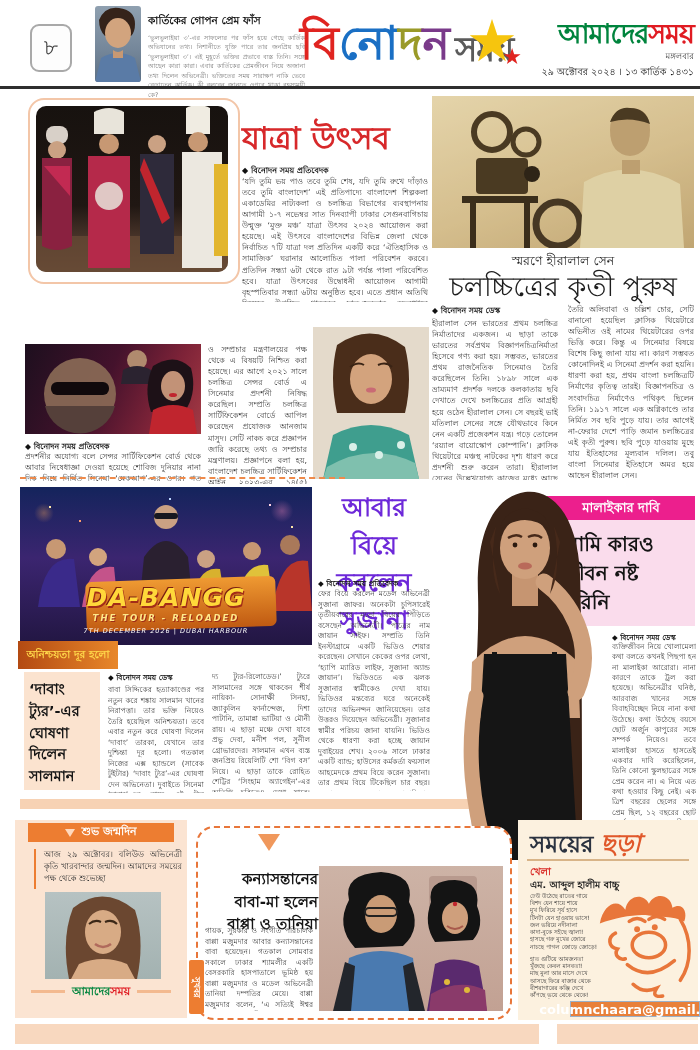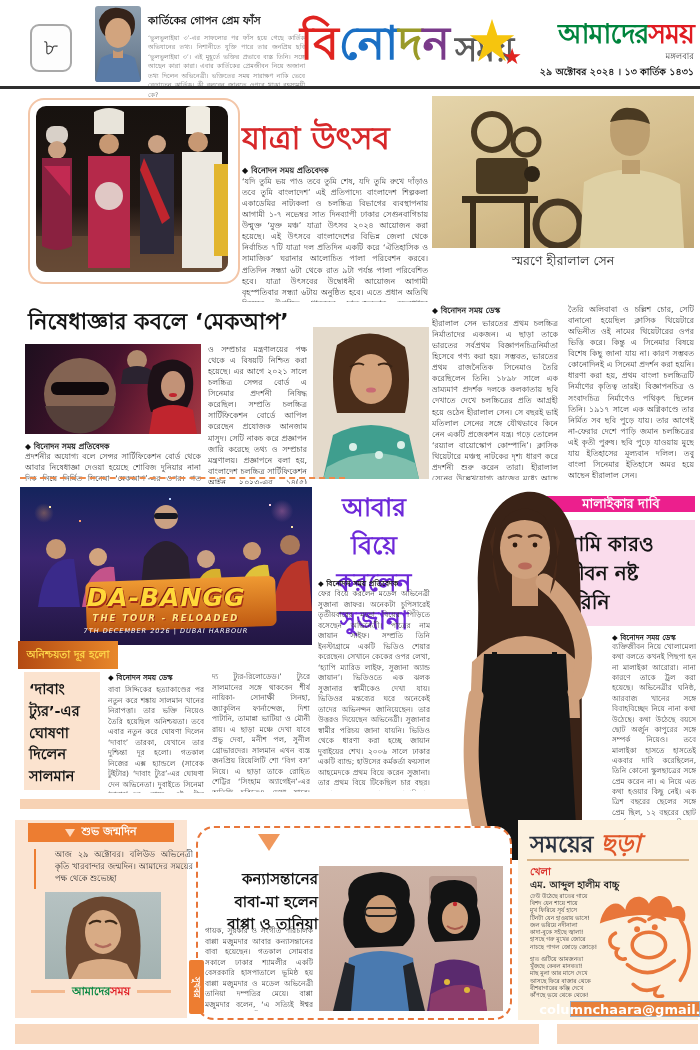--- a/index.html
+++ b/index.html
@@ -26,21 +26,21 @@
   .lg3{font-size:46px;color:#9a9a28;}
   .lg4{font-size:46px;color:#7a3a8a;}
   .lg5{font-size:34px;color:#5b5b5b;margin-left:5px;letter-spacing:-1px;}
   #star{left:466px;top:12px;width:60px;height:64px;}
   .star-big{font-size:58px;color:#f6c50e;line-height:1;}
   .star-small{position:absolute;right:4px;bottom:8px;font-size:22px;color:#e02420;line-height:1;}
   #paper{left:520px;top:20px;width:174px;text-align:right;}
   .paper-name{font-size:27px;font-weight:bold;letter-spacing:-1px;line-height:1;}
   .pn-green{color:#00843d;}.pn-red{color:#e01b22;}
   .paper-weekday{font-size:8.5px;color:#444;margin-top:3px;}
-  .paper-date{font-size:9.5px;color:#111;font-weight:bold;margin-top:1px;}
+  .paper-date{font-size:9.5px;color:#111;font-weight:normal;margin-top:1px;}
   #header-rule{left:0;top:86px;width:700px;height:3px;background:#2e2e2e;}
 
   
   #jatra-frame{left:28px;top:98px;width:208px;height:182px;border:2px solid #f3c6a8;border-radius:16px;}
   #jatra-photo{left:36px;top:106px;width:192px;height:166px;border-radius:10px;overflow:hidden;
     background:linear-gradient(180deg,#17120f 0%,#201713 60%,#4a352a 80%,#614834 100%);}
   #jatra-kicker{left:242px;top:100px;width:186px;font-size:17px;font-weight:bold;color:#111;}
   #jatra-head{left:242px;top:123px;width:186px;font-size:31px;font-weight:bold;color:#d7282a;line-height:1;}
   #jatra-byline{left:242px;top:164px;width:186px;font-size:8px;}
   #jatra-body{left:242px;top:176px;width:186px;height:126px;font-size:7.8px;}
@@ -94,38 +94,38 @@
   #div2{left:20px;top:799px;width:516px;height:10px;background:#f7d2b4;}
 
   
   #suj-head{left:318px;top:489px;width:112px;text-align:center;font-size:25px;font-weight:bold;
     color:#6d28d9;line-height:1.5;}
   #suj-byline{left:318px;top:578px;width:112px;font-size:7.4px;}
   #suj-body{left:318px;top:589px;width:112px;height:202px;font-size:7.4px;}
 
   
   #mal-photo{left:430px;top:482px;width:190px;height:378px;}
-  #mal-kicker{left:547px;top:496px;width:148px;height:16px;background:#ec1f8d;color:#fff;
+  #mal-kicker{left:547px;top:496px;width:148px;height:24px;background:#ec1f8d;color:#fff;
     display:flex;align-items:center;justify-content:center;font-size:13px;font-weight:bold;}
   #mal-box{left:547px;top:520px;width:148px;height:106px;background:#fadcec;box-sizing:border-box;
     padding:10px 0 0 14px;font-size:20px;font-weight:bold;color:#141414;line-height:1.45;}
   #mal-byline{left:612px;top:632px;width:84px;font-size:7.3px;}
   #mal-body{left:612px;top:642px;width:84px;height:196px;font-size:7.3px;}
   #mal-arrows{left:584px;top:845px;display:flex;gap:5px;}
   .arr{width:0;height:0;border-top:7px solid transparent;border-bottom:7px solid transparent;}
   .arr1{border-left:11px solid #ef9a55;} .arr2{border-left:11px solid #f6c193;}
 
   
   #bd-panel{left:15px;top:820px;width:172px;height:198px;background:#fbe4d2;}
   #bd-head{left:28px;top:823px;width:146px;height:19px;background:#ed7d31;color:#fff;
     display:flex;align-items:center;justify-content:center;gap:6px;font-size:11px;font-weight:bold;}
   .tri-wh{width:0;height:0;border-left:5px solid transparent;border-right:5px solid transparent;
     border-top:8px solid #ffd9bd;}
   #bd-body{left:34px;top:849px;width:138px;height:40px;font-size:8.2px;line-height:1.45;color:#333;
-    border-left:2px solid #ed7d31;padding-left:19px;text-align:justify;overflow:hidden;}
+    border-left:2px solid #ed7d31;padding-left:8px;text-align:justify;overflow:hidden;}
   #bd-photo{left:45px;top:892px;width:116px;height:87px;overflow:hidden;
     background:linear-gradient(180deg,#b6c2c2,#a3b2b1);}
   #bd-logo{left:15px;top:986px;width:172px;display:flex;align-items:center;justify-content:center;gap:7px;}
   .bd-line{width:34px;height:3px;background:#f3b98f;}
   .bd-logo-text{font-size:11px;font-weight:bold;line-height:1;}
 
   #bp-box{left:196px;top:826px;width:312px;height:190px;border:2px dashed #e8763a;border-radius:18px;background:#fff;}
   #bp-tri{left:258px;top:834px;width:0;height:0;border-left:11px solid transparent;
     border-right:11px solid transparent;border-top:17px solid #f0985c;}
   #bp-head{left:200px;top:857px;width:118px;text-align:right;font-size:15px;font-weight:bold;
@@ -231,27 +231,27 @@
       <rect x="38" y="107" width="6" height="45" fill="#3b2e1b"></rect>
       <rect x="92" y="107" width="6" height="45" fill="#3b2e1b"></rect>
       <circle cx="126" cy="128" r="22" fill="none" stroke="#463723" stroke-width="7"></circle>
       <path d="M178,34 q0,-22 20,-22 q20,0 20,22 q0,24 -20,26 q-20,-2 -20,-26 Z" fill="#bd9f70"></path>
       <path d="M178,26 q6,-16 20,-14 q16,0 20,16 q-20,-8 -40,-2 Z" fill="#4a3a22"></path>
       <path d="M148,152 L152,86 Q198,60 248,88 L252,152 Z" fill="#ded0a4"></path>
       <path d="M190,64 h18 v14 h-18 Z" fill="#bd9f70"></path>
     </svg>
   </div>
   <div class="abs serif" id="hira-kicker">স্মরণে হীরালাল সেন</div>
+  <div class="abs serif" id="hira-head">চলচ্চিত্রের কৃতী পুরুষ</div>
   <div class="abs" id="hira-c1">
     <div class="colbyline">◆ বিনোদন সময় ডেস্ক</div>
     <div class="smalltext" style="height:162px">হীরালাল সেন ভারতের প্রথম চলচ্চিত্র নির্মাতাদের একজন। এ ছাড়া তাকে ভারতের সর্বপ্রথম বিজ্ঞাপনচিত্রনির্মাতা হিসেবে গণ্য করা হয়। সম্ভবত, ভারতের প্রথম রাজনৈতিক সিনেমাও তৈরি করেছিলেন তিনি। ১৮৯৮ সালে এক ভ্রাম্যমাণ প্রদর্শক দলকে কলকাতায় ছবি দেখাতে দেখে চলচ্চিত্রের প্রতি আগ্রহী হয়ে ওঠেন হীরালাল সেন। সে বছরই ভাই মতিলাল সেনের সঙ্গে যৌথভাবে কিনে নেন একটি প্রজেকশন যন্ত্র। গড়ে তোলেন ‘রয়্যাল বায়োস্কোপ কোম্পানি’। ক্লাসিক থিয়েটারে মঞ্চস্থ নাটকের দৃশ্য ধারণ করে প্রদর্শনী শুরু করেন তারা। হীরালাল সেনের উল্লেখযোগ্য কাজের মধ্যে আছে মঞ্চনাটক অবলম্বনে নির্মিত ছবি।</div>
   </div>
   <div class="abs smalltext" id="hira-c2">তৈরি অলিবাবা ও চল্লিশ চোর, সেটি বানানো হয়েছিল ক্লাসিক থিয়েটারে অভিনীত ওই নামের থিয়েটারের ওপর ভিত্তি করে। কিন্তু এ সিনেমার বিষয়ে বিশেষ কিছু জানা যায় না। কারণ সম্ভবত কোনোদিনই এ সিনেমা প্রদর্শন করা হয়নি। ধারণা করা হয়, প্রথম বাংলা চলচ্চিত্রটি নির্মাণের কৃতিত্ব তারই। বিজ্ঞাপনচিত্র ও সংবাদচিত্র নির্মাণেও পথিকৃৎ ছিলেন তিনি। ১৯১৭ সালে এক অগ্নিকাণ্ডে তার নির্মিত সব ছবি পুড়ে যায়। তার আগেই না-ফেরার দেশে পাড়ি জমান চলচ্চিত্রের এই কৃতী পুরুষ। ছবি পুড়ে যাওয়ায় মুছে যায় ইতিহাসের মূল্যবান দলিল। তবু বাংলা সিনেমার ইতিহাসে অমর হয়ে আছেন হীরালাল সেন।</div>
 
-  <div class="abs" id="mk-head">নিষেধাজ্ঞার কবলে ‘মেকআপ’</div>
   <div class="abs" id="mk-photo">
     <svg width="176" height="90" viewBox="0 0 176 90">
       <circle cx="55" cy="50" r="36" fill="#8a6a56" opacity="0.92"></circle>
       <path d="M20,62 a36,36 0 0 0 70,0 Z" fill="#55403a"></path>
       <rect x="26" y="38" width="58" height="13" rx="6" fill="#10090c"></rect>
       <circle cx="112" cy="16" r="10" fill="#b08a6e"></circle>
       <path d="M98,26 q14,-8 28,0 l2,14 h-32 Z" fill="#2b2330"></path>
       <path d="M128,22 q22,-14 38,2 q6,22 -4,40 l-36,4 q-8,-24 2,-46 Z" fill="#1d1117"></path>
       <ellipse cx="148" cy="42" rx="12" ry="15" fill="#c29277"></ellipse>
       <ellipse cx="148" cy="51" rx="4" ry="2" fill="#c0252e"></ellipse>

